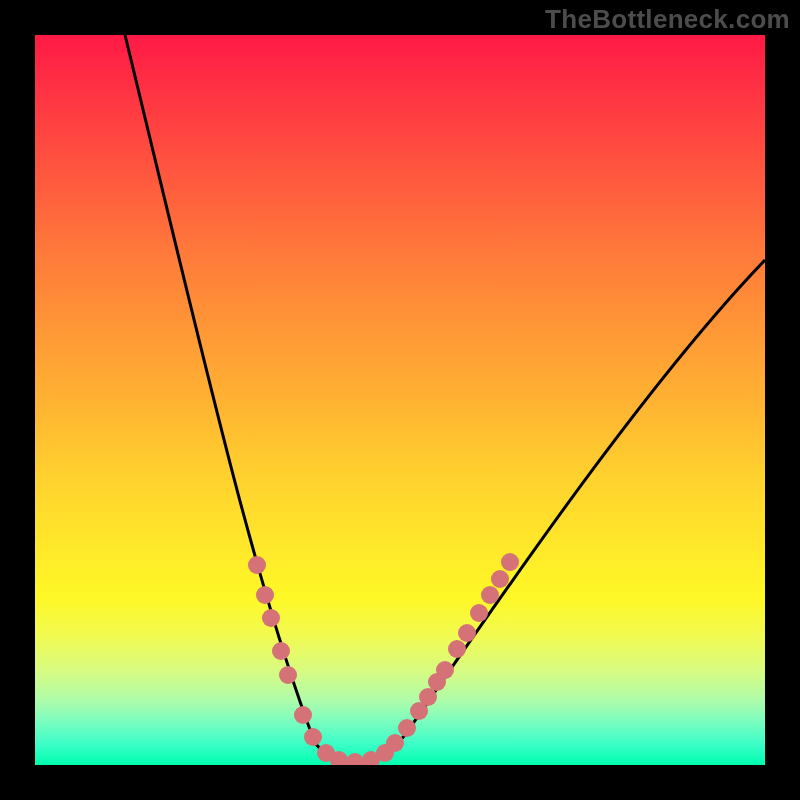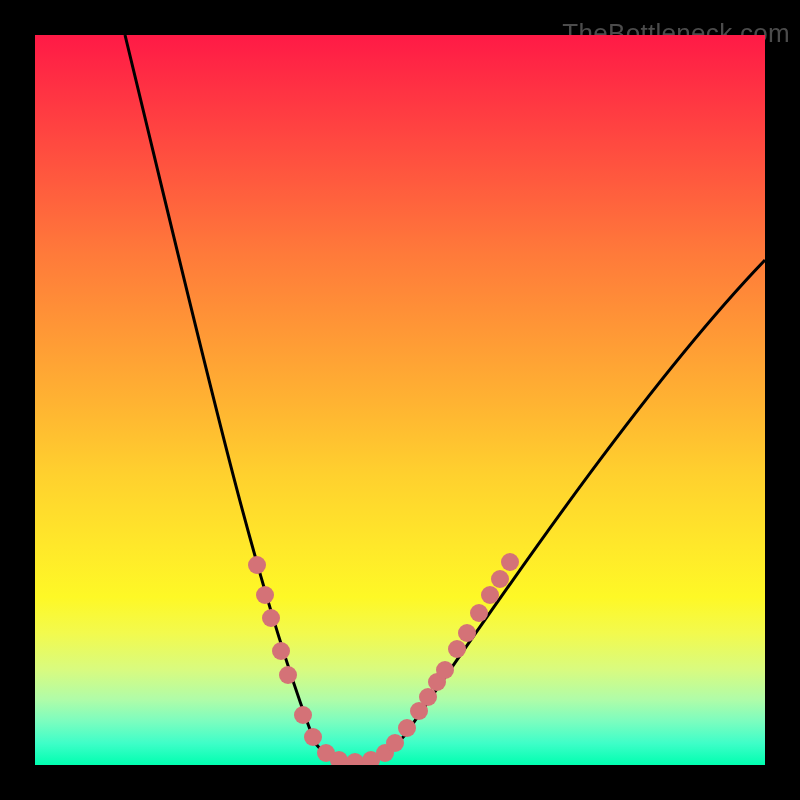--- a/index.html
+++ b/index.html
@@ -35,25 +35,25 @@
       #fef826 77%,
       #f2fa4e 82%,
       #d8fb80 87%,
       #b0fca8 91%,
       #7cfdbf 94%,
       #3ffec8 97%,
       #00ffb0 100%);
   }
   .watermark {
     position: absolute;
-    top: 18px;
+    top: 4px;
     right: 10px;
     color: #4c4c4c;
     font-size: 26px;
-    font-weight: 400;
+    font-weight: 700;
     letter-spacing: 0.3px;
     font-family: Arial, Helvetica, sans-serif;
   }
   svg.curves {
     position: absolute;
     left: 0;
     top: 0;
     width: 730px;
     height: 730px;
   }

